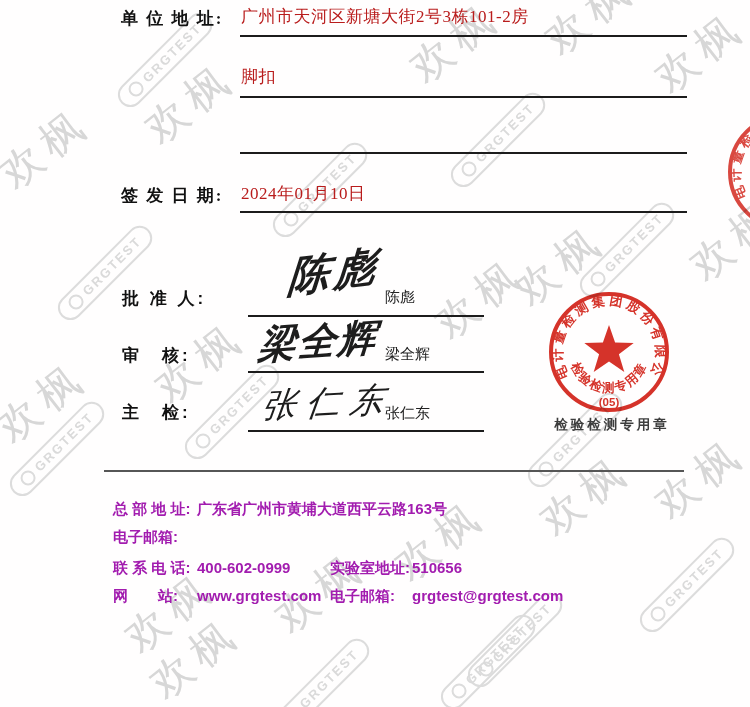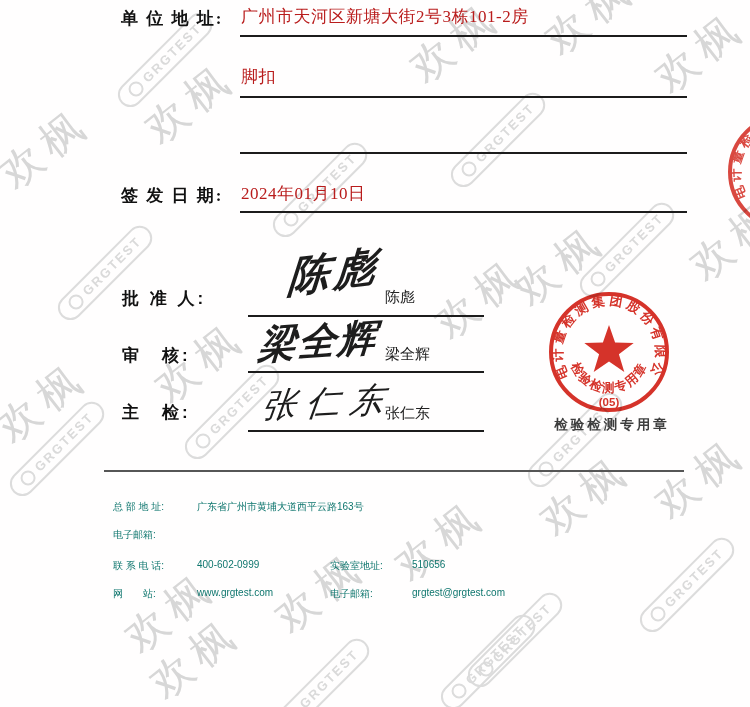--- a/index.html
+++ b/index.html
@@ -46,22 +46,22 @@
   
   .stamp{position:absolute;z-index:3;mix-blend-mode:multiply;opacity:.95;}
   .stamp1{left:545px;top:288px;}
   .stamp2{left:723px;top:108px;opacity:.85;}
   .stamp-caption{position:absolute;left:542px;top:416px;width:140px;text-align:center;z-index:1;
       font-family:"Liberation Sans",sans-serif;font-weight:bold;font-size:13.5px;
       letter-spacing:3px;color:#3d3d3d;}
 
   
   .divider{position:absolute;left:104px;top:470px;width:580px;height:2px;background:#565656;z-index:2;}
-  .foot{position:absolute;z-index:2;font-family:"Liberation Sans",sans-serif;font-weight:normal;
-        font-size:10px;color:#0f766e;white-space:nowrap;}
+  .foot{position:absolute;z-index:2;font-family:"Liberation Sans",sans-serif;font-weight:bold;
+        font-size:15px;color:#a21caf;white-space:nowrap;}
   .fl{left:113px;}  .fv{left:197px;}  .fl2{left:330px;} .fv2{left:412px;}
   .fr1{top:500px}.fr2{top:528px}.fr3{top:559px}.fr4{top:587px}
 </style>
 </head>
 <body>
 
 <div class="page">
 
   <div id="wm-layer">
       <div class="wm wm-text" style="left: 45px; top: 148px;">欢枫</div>

